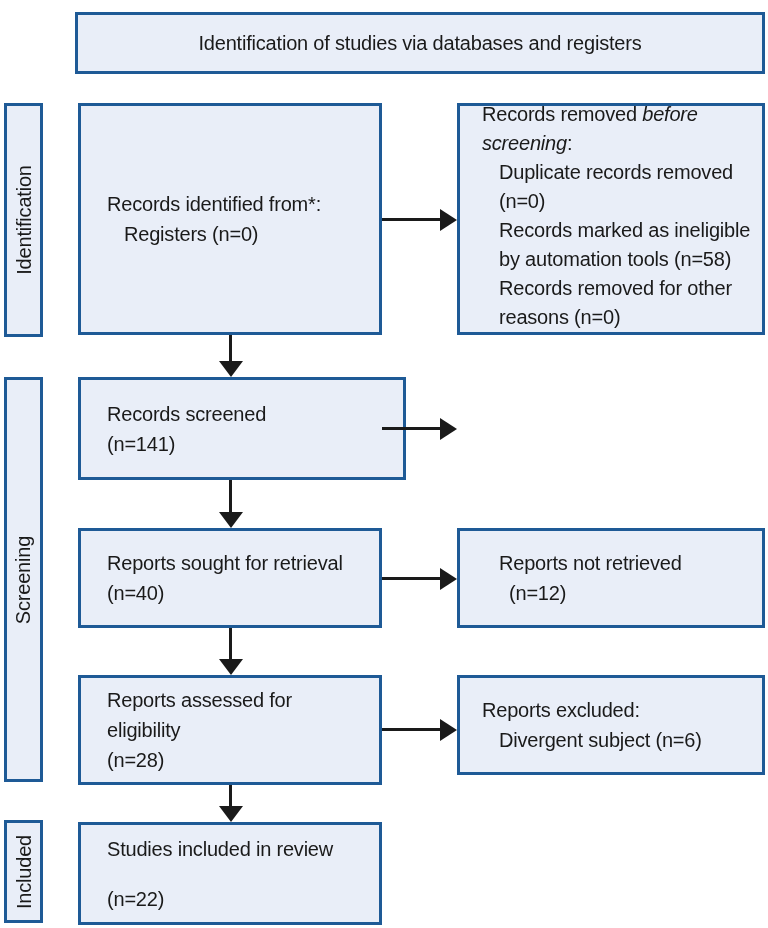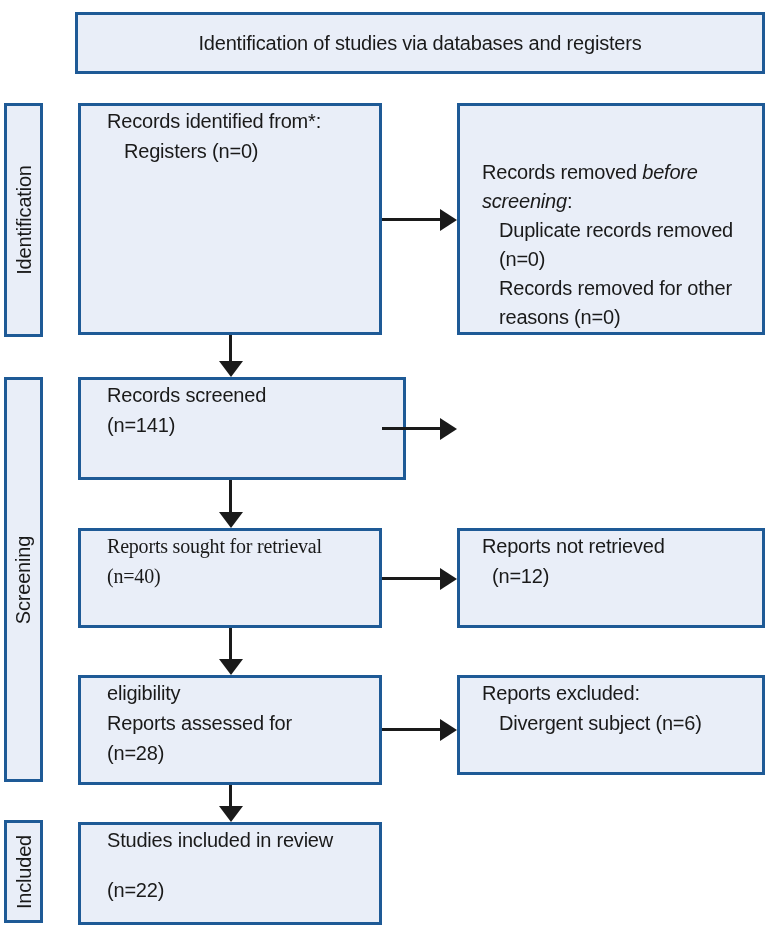--- a/index.html
+++ b/index.html
@@ -26,21 +26,21 @@
   }
   .side-box{
     display:flex;align-items:center;justify-content:center;
   }
   .vtext{
     transform:rotate(-90deg);
     white-space:nowrap;
     font-size:20px;
   }
   .flow-box{
-    display:flex;flex-direction:column;
+    display:flex;flex-direction:column;justify-content:center;
     padding-left:26px;padding-right:8px;
   }
   .flow-box.top-align{justify-content:flex-end;padding-top:12px;padding-left:22px;}
   .indent1{margin-left:17px;}
   .indent-small{margin-left:10px;}
   .ital{font-style:italic;}
   .arrow-down{
     position:absolute;width:3px;background:#1a1a1a;
   }
   .arrow-down::after{
@@ -83,44 +83,45 @@
   <div class="pbox flow-box" style="left:78px;top:103px;width:304px;height:232px;">
     <div>Records identified from*:</div>
     <div class="indent1">Registers (n=0)</div>
   </div>
 
   <div class="pbox flow-box" style="left:78px;top:377px;width:328px;height:103px;">
     <div>Records screened</div>
     <div>(n=141)</div>
   </div>
 
-  <div class="pbox flow-box" style="left:78px;top:528px;width:304px;height:100px;font-family:Liberation Serif, serif;">
+  <div class="pbox flow-box" style="left:78px;top:528px;width:304px;height:100px;">
     <div>Reports sought for retrieval</div>
     <div>(n=40)</div>
   </div>
 
   <div class="pbox flow-box" style="left:78px;top:675px;width:304px;height:110px;">
+    <div>Reports assessed for</div>
     <div>eligibility</div>
-    <div>Reports assessed for</div>
     <div>(n=28)</div>
   </div>
 
   <div class="pbox flow-box" style="left:78px;top:822px;width:304px;height:103px;gap:20px;">
     <div>Studies included in review</div>
     <div>(n=22)</div>
   </div>
 
   <div class="pbox flow-box top-align" style="left:457px;top:103px;width:308px;height:232px;line-height:29px;">
     <div><span>Records removed </span><span class="ital">before screening</span><span>:</span></div>
     <div class="indent1">Duplicate records removed (n=0)</div>
+    <div class="indent1">Records marked as ineligible by automation tools (n=58)</div>
     <div class="indent1">Records removed for other reasons (n=0)</div>
   </div>
 
 
-  <div class="pbox flow-box" style="left:457px;top:528px;width:308px;height:100px;padding-left:22px;">
+  <div class="pbox flow-box" style="left:457px;top:528px;width:308px;height:100px;padding-left:39px;">
     <div>Reports not retrieved</div>
     <div class="indent-small">(n=12)</div>
   </div>
 
   <div class="pbox flow-box" style="left:457px;top:675px;width:308px;height:100px;padding-left:22px;">
     <div>Reports excluded:</div>
     <div class="indent1">Divergent subject (n=6)</div>
   </div>
 
   <div class="arrow-down" style="left:229px;top:335px;height:26px;"></div>

